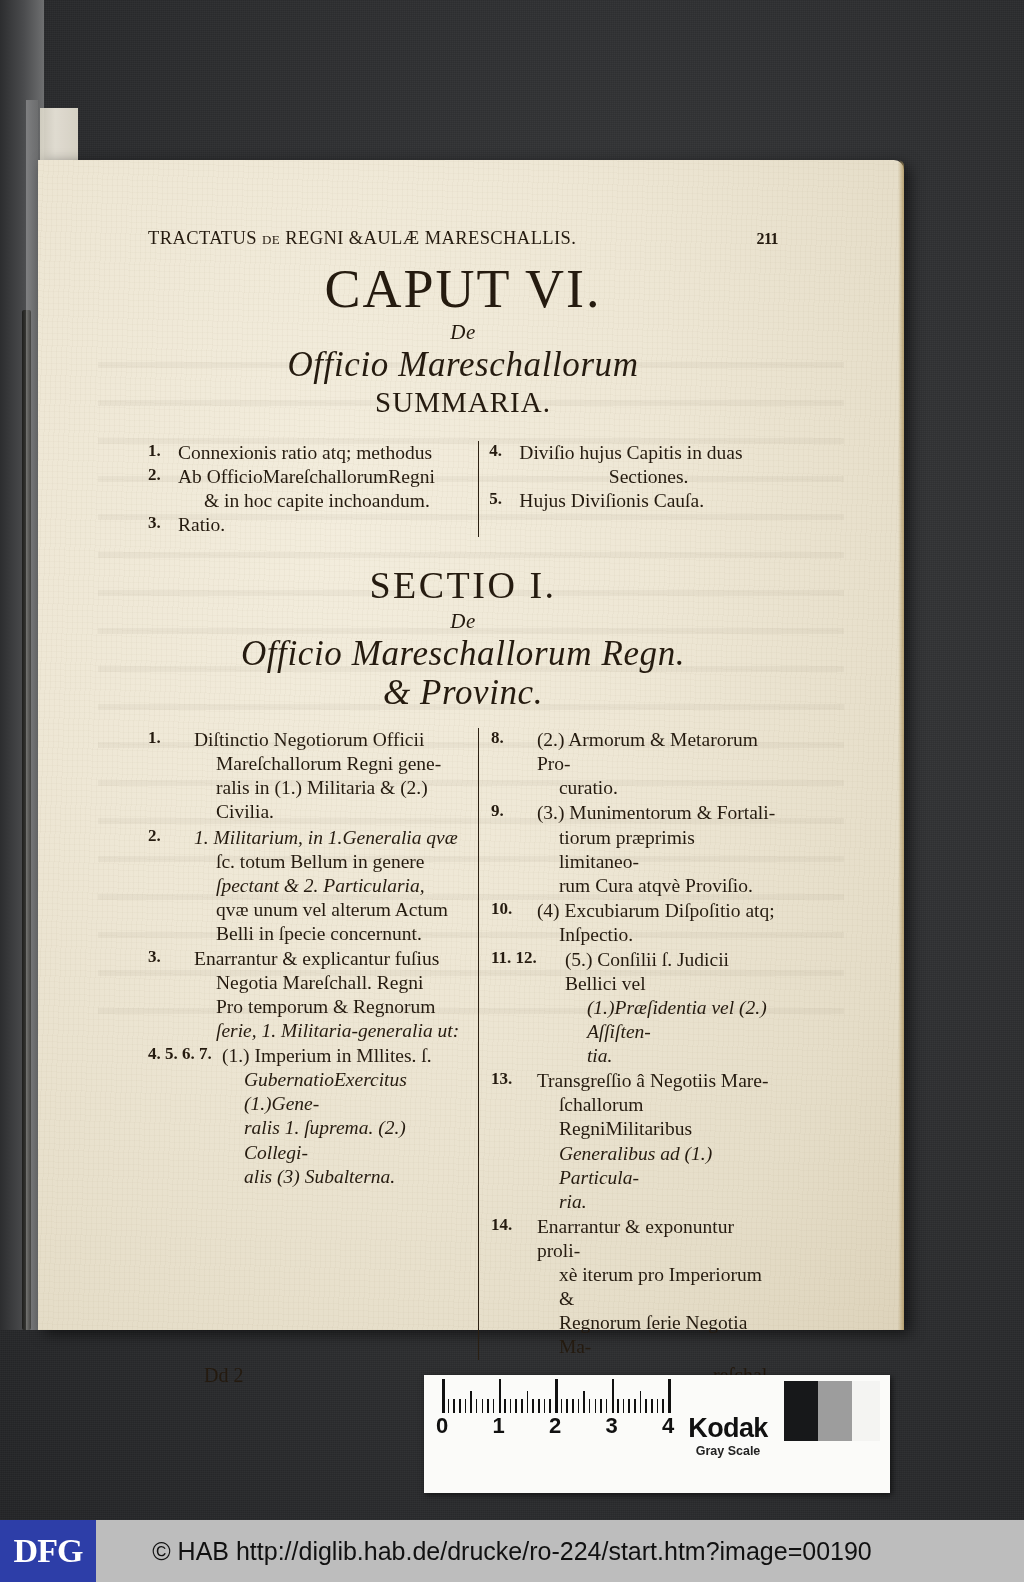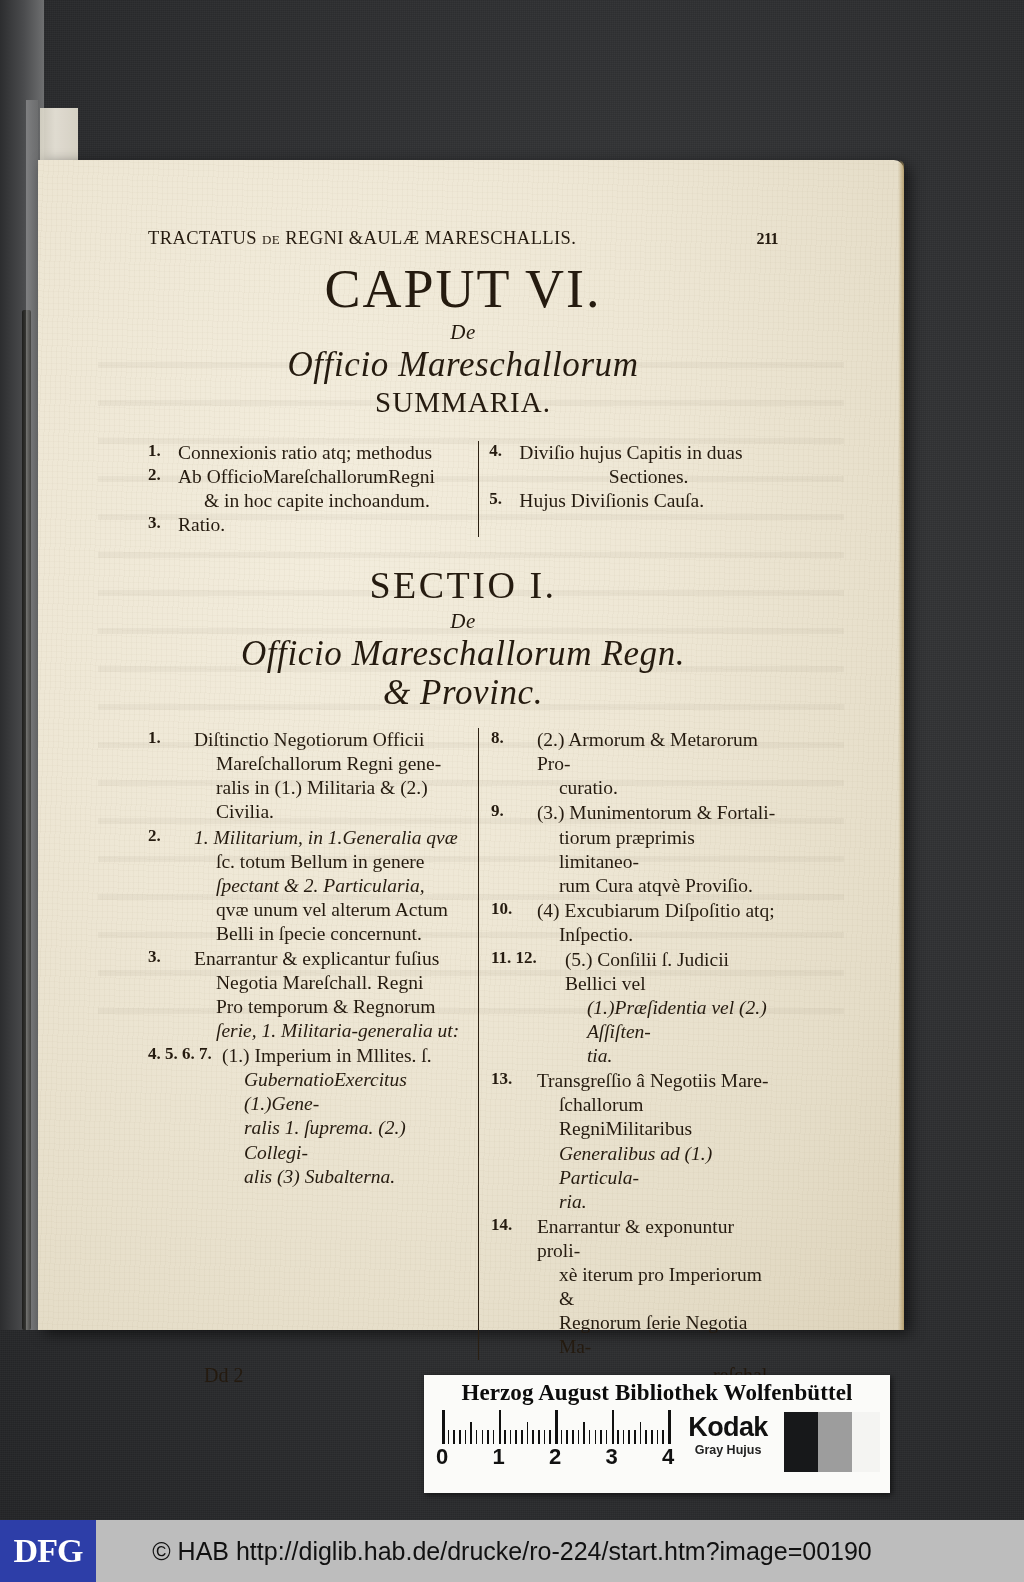--- a/index.html
+++ b/index.html
@@ -240,20 +240,21 @@
     transform: translateX(-50%);
     font-family: "Liberation Sans", sans-serif;
     font-weight: bold;
     font-size: 22px;
     color: #111;
   }
   .kodak {
     width: 100px;
     text-align: center;
     padding-top: 4px;
+    margin-top: 32px;
   }
   .kodak-word {
     font-family: "Liberation Sans", sans-serif;
     font-weight: bold;
     font-size: 27px;
     color: #111;
     letter-spacing: -.6px;
     line-height: 1;
   }
   .kodak-sub {
@@ -480,21 +481,20 @@
 
       <div class="signature">
         <span class="sig-left">Dd 2</span>
         <span class="sig-right">reſchal-</span>
       </div>
 
     </div>
   </div>
 
   <div class="target">
-    <div class="target-title">Herzog August Bibliothek Wolfenbüttel</div>
     <div class="target-lower">
       <div class="ruler">
         <div class="ticks" id="ticks">
             <div class="tick major" style="left: 10px;"></div>
             <div class="tick minor" style="left: 15.65px;"></div>
             <div class="tick minor" style="left: 21.3px;"></div>
             <div class="tick minor" style="left: 26.95px;"></div>
             <div class="tick minor" style="left: 32.6px;"></div>
             <div class="tick mid" style="left: 38.25px;"></div>
             <div class="tick minor" style="left: 43.9px;"></div>
@@ -536,21 +536,21 @@
         <div class="rulnums" id="rulnums">
             <div class="rulnum" style="left: 10px;">0</div>
             <div class="rulnum" style="left: 66.5px;">1</div>
             <div class="rulnum" style="left: 123px;">2</div>
             <div class="rulnum" style="left: 179.5px;">3</div>
             <div class="rulnum" style="left: 236px;">4</div>
           </div>
       </div>
       <div class="kodak">
         <div class="kodak-word">Kodak</div>
-        <div class="kodak-sub">Gray Hujus</div>
+        <div class="kodak-sub">Gray Scale</div>
       </div>
       <div class="patches">
         <div class="patch p-black"></div>
         <div class="patch p-gray"></div>
         <div class="patch p-white"></div>
       </div>
     </div>
   </div>
 
   <div class="footer">

